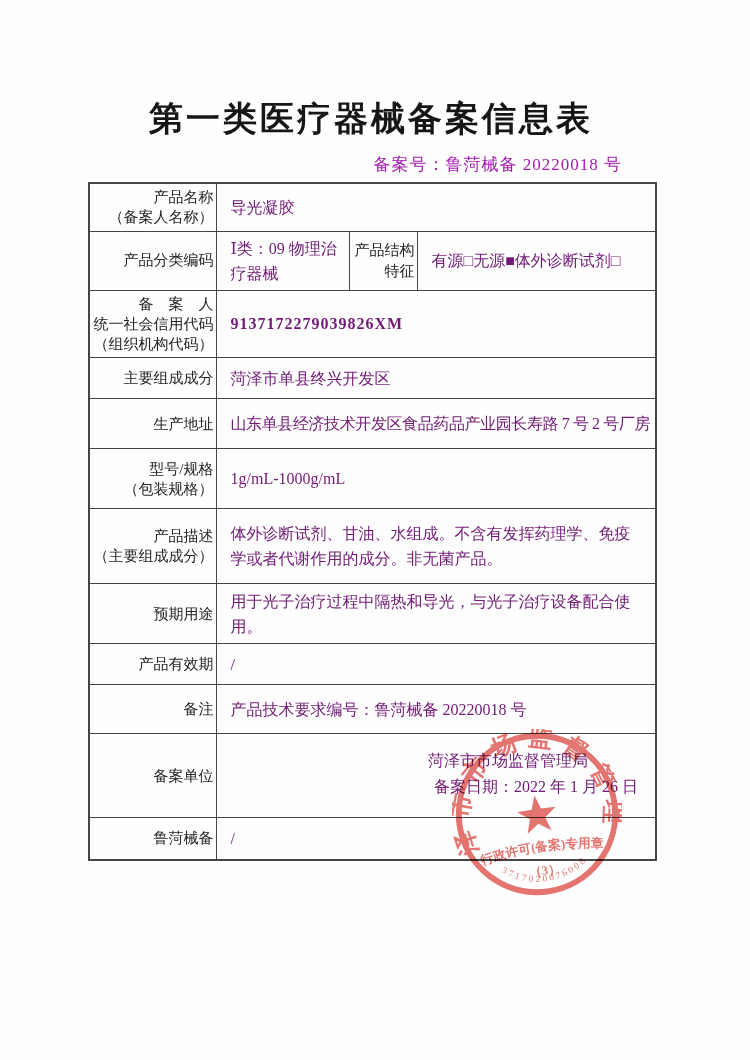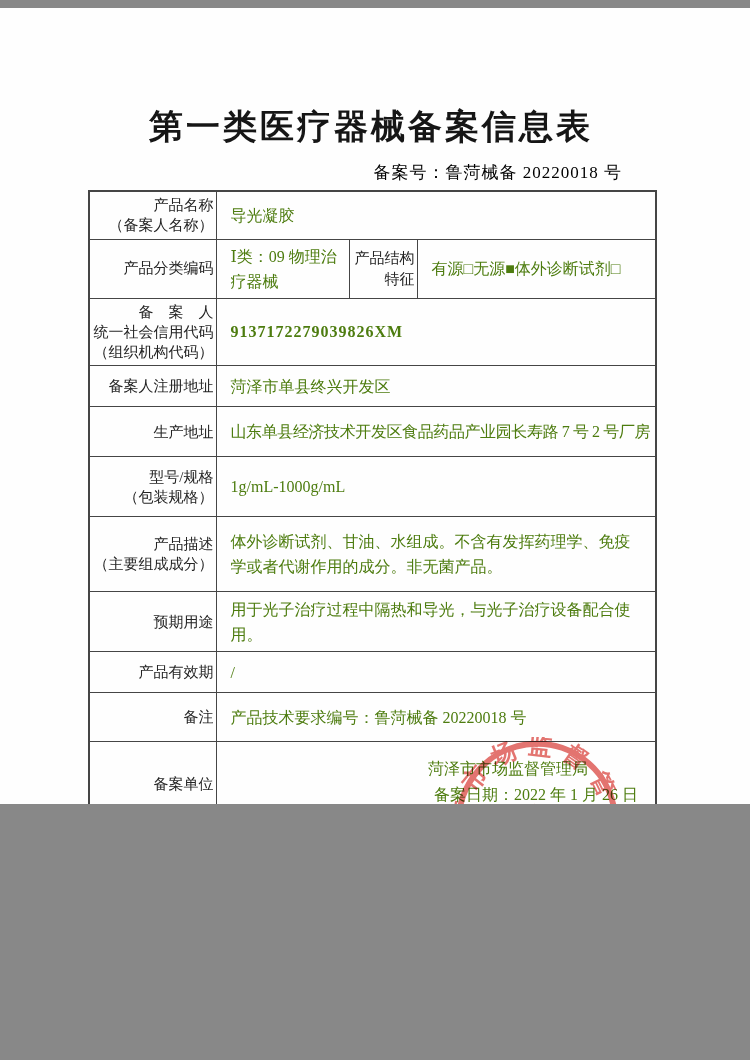--- a/index.html
+++ b/index.html
@@ -1,21 +1,21 @@
 <!DOCTYPE html>
 <html><head>
 <meta charset="utf-8">
 <style>
   * { margin: 0; padding: 0; box-sizing: border-box; }
   html, body { background: #888; }
   .page {
     position: relative;
     width: 750px;
-    height: 796px;
-    margin: 8px auto;
+    height: 1060px;
+    margin: 0 auto;
     background: #fefefe;
     color: #1e1e1e;
     font-family: "Liberation Serif", "DejaVu Serif", serif;
     overflow: hidden;
     padding-left: 23px;
   }
   .title {
     position: absolute;
     top: 96px;
     left: 0;
@@ -25,21 +25,21 @@
     font-weight: 700;
     font-size: 34px;
     letter-spacing: 3px;
     color: #161616;
   }
   .filing-no {
     position: absolute;
     top: 153px;
     right: 128px;
     font-size: 17px;
-    color: #000000;
+    color: #a21caf;
     letter-spacing: 1px;
   }
   table.form {
     position: absolute;
     left: 88px;
     top: 182px;
     width: 567px;
     border-collapse: collapse;
     table-layout: fixed;
     font-size: 16px;
@@ -54,21 +54,21 @@
     font-size: 15px;
     padding: 3px 2px;
     line-height: 1.35;
     color: #242424;
   }
   td.val {
     vertical-align: middle;
     text-align: left;
     padding: 4px 10px 4px 14px;
     line-height: 25px;
-    color: #4d7c0f;
+    color: #701a75;
   }
   td.val.nowrap { white-space: nowrap; letter-spacing: -0.4px; padding-right: 2px; }
   td.code-val { letter-spacing: 1px; font-weight: bold; }
   .authority-cell {
     vertical-align: bottom;
   }
   .authority-block {
     display: flex;
     flex-direction: column;
     align-items: flex-end;
@@ -128,21 +128,21 @@
     <tr style="height:59px">
       <td class="lbl">
         <div>备　案　人</div>
         <div>统一社会信用代码</div>
         <div>（组织机构代码）</div>
       </td>
       <td class="val code-val" colspan="3">9137172279039826XM</td>
     </tr>
 
     <tr style="height:41px">
-      <td class="lbl">备案人注册地址</td>
+      <td class="lbl">主要组成成分</td>
       <td class="val" colspan="3">菏泽市单县终兴开发区</td>
     </tr>
 
     <tr style="height:50px">
       <td class="lbl">生产地址</td>
       <td class="val nowrap" colspan="3">山东单县经济技术开发区食品药品产业园长寿路 7 号 2 号厂房</td>
     </tr>
 
     <tr style="height:60px">
       <td class="lbl">

